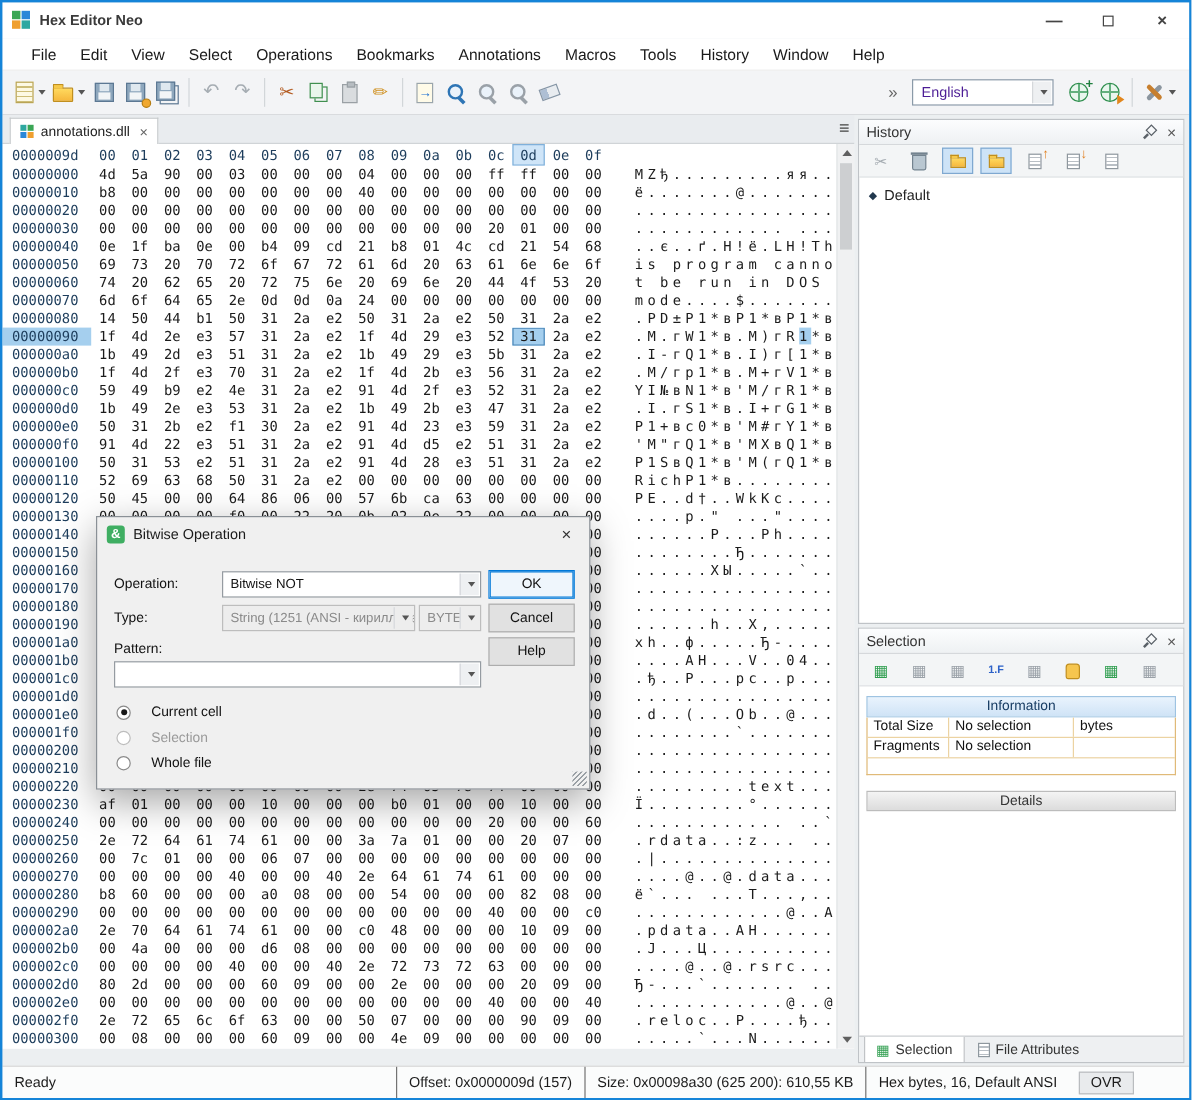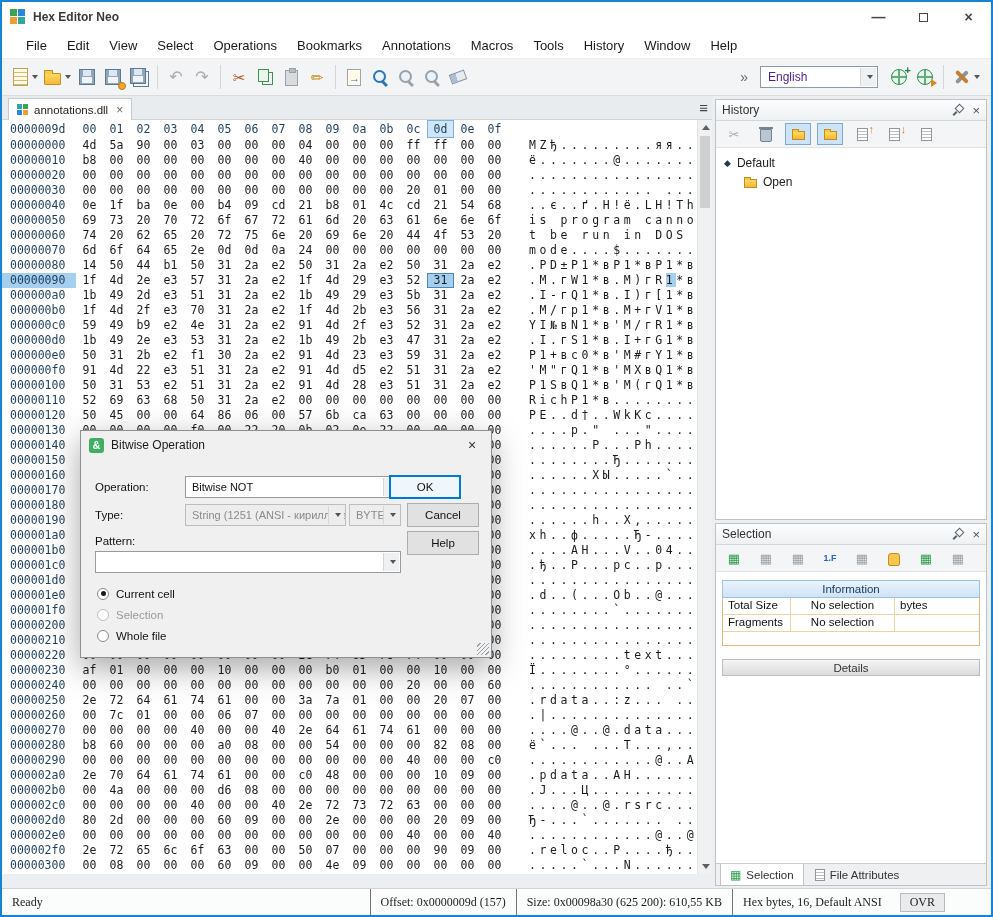--- a/index.html
+++ b/index.html
@@ -111,50 +111,50 @@
 .diamond{font-size:9px;color:#22384e;}
 .tree-child{display:flex;align-items:center;gap:6px;font-size:12px;color:#222;padding:3px 4px 2px 24px;}
 .gridg{font-size:13px;line-height:1;}
 .g-green{color:#2f9e4f;} .g-dim{color:#9aa1a8;}
 .range-ic{font-size:9px;font-weight:bold;color:#2d62c8;}
 .i-hand{width:12px;height:13px;background:#f6c64f;border:1px solid #c08f1f;border-radius:3px 3px 2px 2px;margin-top:2px;}
 .info-header{margin:8px 6px 0;height:18px;background:linear-gradient(#e9f3fd,#cfe3f6);border:1px solid #9ec3e2;text-align:center;font-size:11.5px;color:#173c63;line-height:17px;}
 .info-table{margin:0 6px;height:48px;border:1px solid #e0ba78;border-top:none;background:#fff;}
 .inforow{display:flex;height:17px;border-bottom:1px solid #ecd3a2;}
 .infocell{font-size:11.5px;color:#111;padding:1px 5px;border-right:1px solid #ecd3a2;white-space:nowrap;overflow:hidden;}
-.infocell.lab{width:68px;} .infocell.val{width:104px;text-align:center;} .infocell.unit{flex:1;border-right:none;}
+.infocell.lab{width:68px;} .infocell.val{width:104px;} .infocell.unit{flex:1;border-right:none;}
 .details-bar{margin:13px 6px 0;height:17px;background:linear-gradient(#f4f4f4,#dcdcdc);border:1px solid #bcbcbc;text-align:center;font-size:11.5px;color:#333;line-height:16px;}
 .panel-tabs{position:absolute;left:0;right:0;bottom:0;height:22px;background:#eef0f2;border-top:1px solid #c8cbce;display:flex;align-items:center;padding-left:4px;gap:2px;}
 .ptab{display:flex;align-items:center;gap:5px;padding:0 9px;font-size:11.5px;color:#333;height:100%;}
 .ptab.active{background:#fff;border-left:1px solid #c0c3c6;border-right:1px solid #c0c3c6;}
 .ptab-grid{font-size:12px;color:#2f9e4f;line-height:1;}
 .ptab-doc{width:10px;height:12px;background:#fff;border:1px solid #8e979e;background-image:repeating-linear-gradient(to bottom,transparent 0 2px,#b9bfc5 2px 3px);}
 
 
 .statusbar{position:absolute;left:2px;right:2px;top:888px;height:27px;background:#fbfcfc;border-top:1px solid #d5d5d5;display:flex;align-items:center;font-size:12px;color:#1c1c1c;}
-.seg{padding:0 10px;height:100%;display:flex;align-items:center;font-family:Liberation Serif, serif;}
+.seg{padding:0 10px;height:100%;display:flex;align-items:center;}
 .seg.bordered{border-left:1px solid #737373;}
 .seg.ovr-box{border:1px solid #b9bcbf;background:#e9ebed;height:19px;margin-left:8px;padding:0 9px;}
 .grip{width:46px;height:100%;}
 
 
 .dialog{position:absolute;left:80px;top:430px;width:412px;height:228px;background:#f0f0f0;border:1px solid #8a9096;box-shadow:0 10px 30px rgba(0,0,0,.35);z-index:50;}
 .dtitle{height:28px;display:flex;align-items:center;padding-left:8px;}
 .dlg-ic{width:15px;height:15px;border-radius:3px;background:#3fae62;color:#fff;font-size:11px;font-weight:bold;display:flex;align-items:center;justify-content:center;margin-right:7px;}
 .dtitle-text{font-size:12px;color:#1a1a1a;flex:1;}
 .dclose{width:38px;height:100%;display:flex;align-items:center;justify-content:center;font-size:14px;color:#333;}
 .dlabel{position:absolute;font-size:11.5px;color:#111;}
 .combo{position:absolute;height:22px;background:#fff;border:1px solid #959ba1;font-size:11px;color:#111;display:flex;align-items:center;padding:0 20px 0 6px;white-space:nowrap;overflow:hidden;}
 .combo .cbtn{position:absolute;right:1px;top:1px;bottom:1px;width:16px;background:#eef0f2;border-left:1px solid #d5d8db;display:flex;align-items:center;justify-content:center;}
 .combo.disabled{background:#ededed;color:#8a8a8a;border-color:#bdbdbd;}
 .combo.disabled .cbtn{background:#ededed;}
 .btn{position:absolute;width:72px;height:24px;background:#e1e1e1;border:1px solid #adadad;font-size:11.5px;color:#111;display:flex;align-items:center;justify-content:center;}
 .btn.default{background:#eff6fc;border:1px solid #0078d7;box-shadow:inset 0 0 0 1px #0078d7;}
 .radio-group{position:absolute;left:16px;top:152px;}
-.radio-row{display:flex;align-items:center;gap:7px;height:21px;font-size:11.5px;color:#111;}
+.radio-row{display:flex;align-items:center;gap:17px;height:21px;font-size:11.5px;color:#111;}
 .radio{width:12px;height:12px;border:1px solid #8a8a8a;border-radius:50%;background:#fff;position:relative;}
 .radio.checked::after{content:"";position:absolute;left:2.5px;top:2.5px;width:5px;height:5px;border-radius:50%;background:#1a1a1a;}
 .radio-row.disabled{color:#9a9a9a;}
 .radio-row.disabled .radio{border-color:#bdbdbd;}
 .dgrip{position:absolute;right:2px;bottom:2px;width:12px;height:12px;background:repeating-linear-gradient(135deg,transparent 0 2px,#9aa0a5 2px 3px);}
 </style>
 </head>
 <body>
 
 <div class="titlebar">
@@ -1426,24 +1426,20 @@
         </span>
       <span class="hbtn">
           <span class="doc-mini"></span>
         </span>
     </div>
     <div class="tree">
       <div class="tree-root">
         <span class="diamond">◆</span>
         <span>Default</span>
       </div>
-      <div class="tree-child">
-        <span class="i-folder-s"></span>
-        <span>Open</span>
-      </div>
     </div>
   </div>
 
   <div class="panel selectionp">
     <div class="ptitle">
       <span class="pt-text">Selection</span>
       <span class="pin-icon"></span>
       <span class="pclose">×</span>
     </div>
     <div class="ptoolbar">
@@ -1515,21 +1511,21 @@
     <span class="dtitle-text">Bitwise Operation</span>
     <span class="dclose">×</span>
   </div>
   <span class="dlabel" style="left:14px;top:50px;">Operation:</span>
   <span class="combo" style="left:104px;top:45px;width:216px;">
     <span>Bitwise NOT</span>
     <span class="cbtn">
         <span class="dd"></span>
       </span>
   </span>
-  <span class="btn default" style="left:308px;top:44px;">OK</span>
+  <span class="btn default" style="left:326px;top:44px;">OK</span>
 
   <span class="dlabel" style="left:14px;top:78px;">Type:</span>
   <span class="combo disabled" style="left:104px;top:73px;width:161px;">
     <span>String (1251 (ANSI - кириллица))</span>
     <span class="cbtn">
         <span class="dd"></span>
       </span>
   </span>
   <span class="combo disabled" style="left:268px;top:73px;width:52px;">
     <span>BYTE</span>

